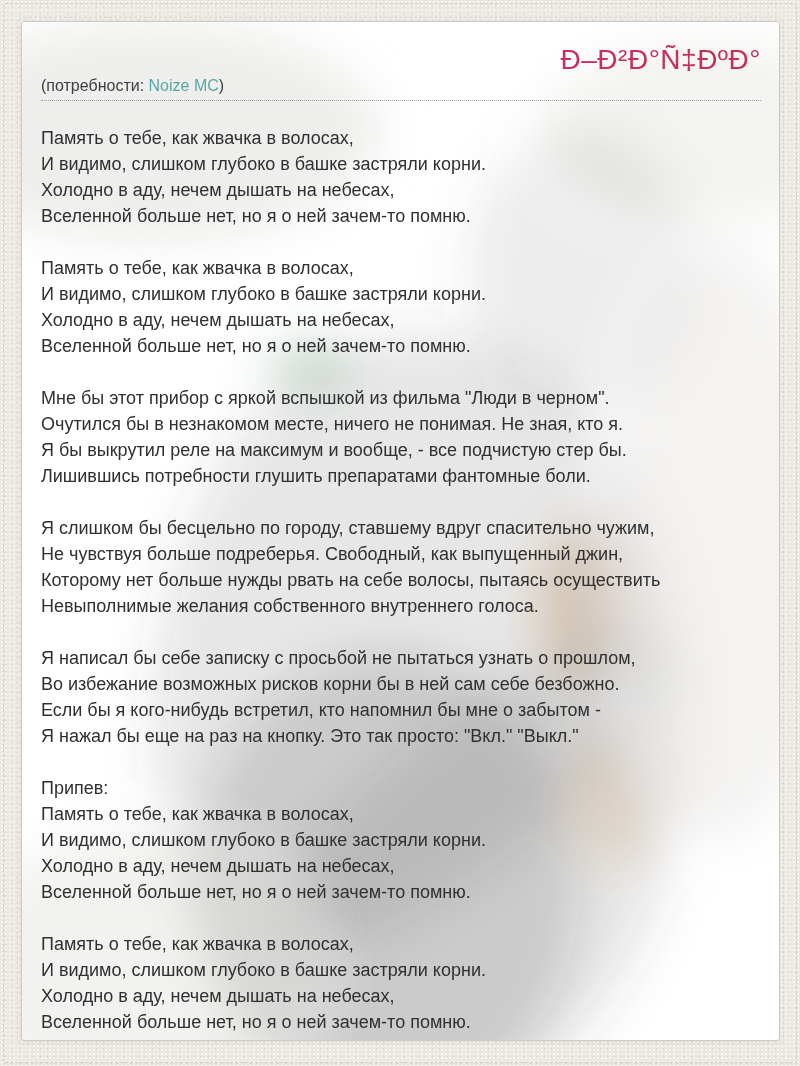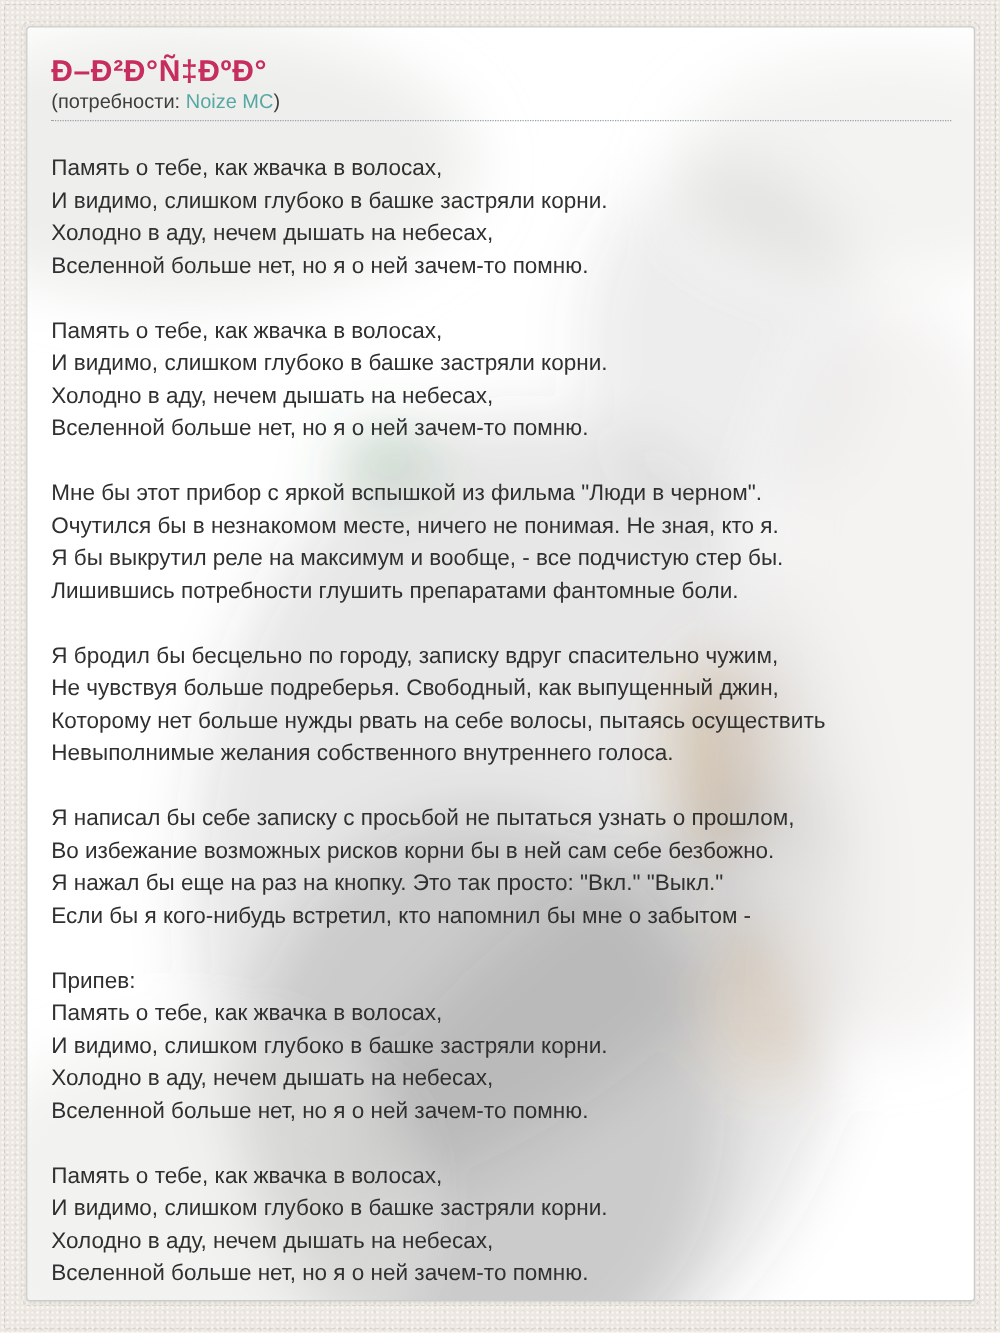--- a/index.html
+++ b/index.html
@@ -44,25 +44,26 @@
     width: 100%;
     height: 100%;
     pointer-events: none;
   }
   .card-content {
     position: relative;
     padding: 23px 18px 0 19px;
   }
   h1.song-title {
     margin: 0 0 3px 0;
-    font-size: 24px;
+    font-size: 28px;
     line-height: 1.05;
-    font-weight: bold;
+    font-weight: normal;
     color: var(--title, #c72e60);
     letter-spacing: 0.5px;
+    text-align: right;
   }
   .artist-line {
     font-size: 16px;
     line-height: 18px;
     color: #3e3e3e;
     padding-bottom: 5px;
     border-bottom: 1px dotted #97a2aa;
   }
   .artist-link {
     color: var(--artist-link, #57a8a4);
@@ -128,30 +129,30 @@
           <div class="lyric-line">Холодно в аду, нечем дышать на небесах,</div>
           <div class="lyric-line">Вселенной больше нет, но я о ней зачем-то помню.</div>
         </div>
         <div class="stanza">
           <div class="lyric-line">Мне бы этот прибор с яркой вспышкой из фильма "Люди в черном".</div>
           <div class="lyric-line">Очутился бы в незнакомом месте, ничего не понимая. Не зная, кто я.</div>
           <div class="lyric-line">Я бы выкрутил реле на максимум и вообще, - все подчистую стер бы.</div>
           <div class="lyric-line">Лишившись потребности глушить препаратами фантомные боли.</div>
         </div>
         <div class="stanza">
-          <div class="lyric-line">Я бродил бы бесцельно по городу, записку вдруг спасительно чужим,</div>
+          <div class="lyric-line">Я слишком бы бесцельно по городу, ставшему вдруг спасительно чужим,</div>
           <div class="lyric-line">Не чувствуя больше подреберья. Свободный, как выпущенный джин,</div>
           <div class="lyric-line">Которому нет больше нужды рвать на себе волосы, пытаясь осуществить</div>
           <div class="lyric-line">Невыполнимые желания собственного внутреннего голоса.</div>
         </div>
         <div class="stanza">
           <div class="lyric-line">Я написал бы себе записку с просьбой не пытаться узнать о прошлом,</div>
           <div class="lyric-line">Во избежание возможных рисков корни бы в ней сам себе безбожно.</div>
+          <div class="lyric-line">Если бы я кого-нибудь встретил, кто напомнил бы мне о забытом -</div>
           <div class="lyric-line">Я нажал бы еще на раз на кнопку. Это так просто: "Вкл." "Выкл."</div>
-          <div class="lyric-line">Если бы я кого-нибудь встретил, кто напомнил бы мне о забытом -</div>
         </div>
         <div class="stanza">
           <div class="lyric-line">Припев:</div>
           <div class="lyric-line">Память о тебе, как жвачка в волосах,</div>
           <div class="lyric-line">И видимо, слишком глубоко в башке застряли корни.</div>
           <div class="lyric-line">Холодно в аду, нечем дышать на небесах,</div>
           <div class="lyric-line">Вселенной больше нет, но я о ней зачем-то помню.</div>
         </div>
         <div class="stanza">
           <div class="lyric-line">Память о тебе, как жвачка в волосах,</div>

